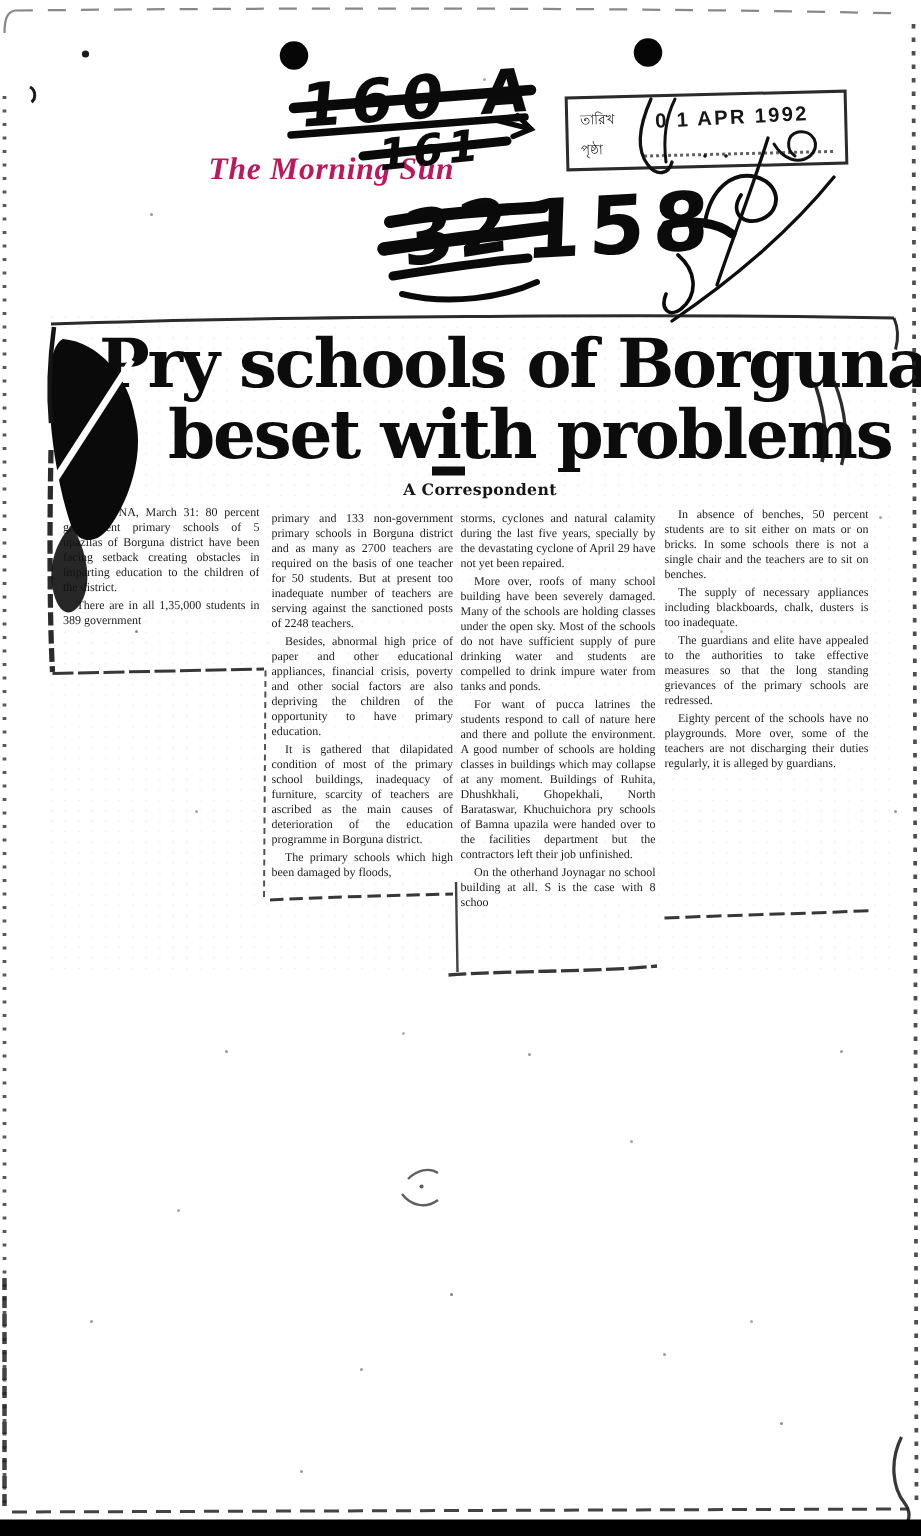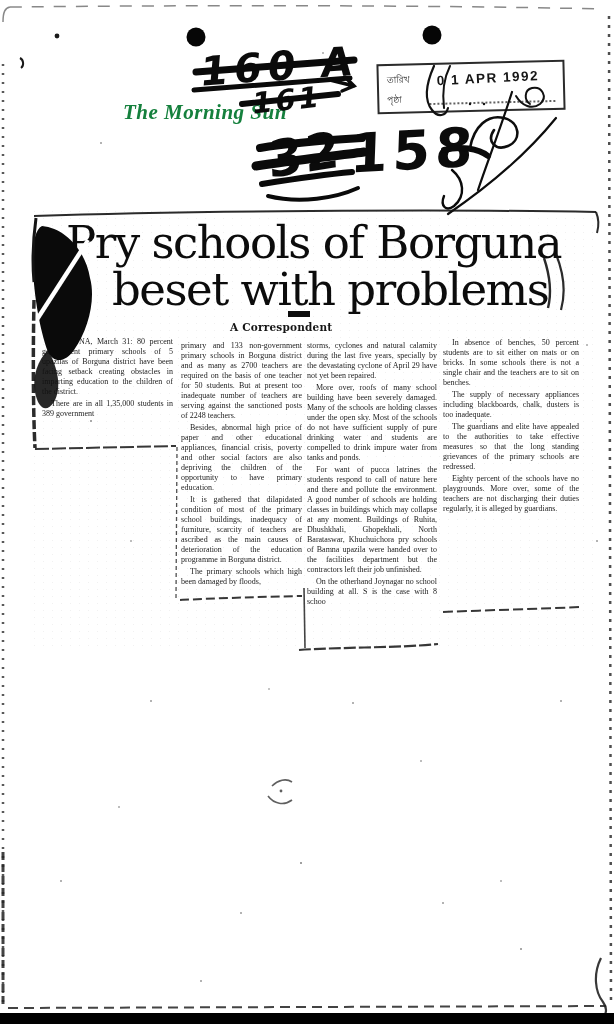--- a/index.html
+++ b/index.html
@@ -2,22 +2,22 @@
 <html><head>
 <meta charset="utf-8">
 <style>
   html,body { margin:0; padding:0; background:#e8e8e8; }
   .page {
     position:relative; width:614px; height:1024px; background:#ffffff;
     overflow:hidden; font-family:"Liberation Serif", serif; color:#1a1a1a;
   }
   
   .masthead {
-    position:absolute; left:123px; top:100px;
-    font:italic 700 21px "Liberation Serif", serif; color:#15803d;
+    position:absolute; left:139px; top:100px;
+    font:italic 700 21px "Liberation Serif", serif; color:#be185d;
     letter-spacing:0.5px; white-space:nowrap;
   }
   
   .hw {
     position:absolute; font-family:"DejaVu Sans", sans-serif; font-weight:900;
     color:#0b0b0b; white-space:nowrap; line-height:1;
   }
   .hw160 { left:200px; top:46px; font-size:40px; letter-spacing:6px; transform:rotate(-4deg) skewX(-9deg); }
   .hw161 { left:252px; top:86px; font-size:29px; letter-spacing:3px; transform:rotate(-6deg) skewX(-11deg); }
   .hw32  { left:268px; top:130px; font-size:50px; letter-spacing:2px; transform:rotate(-9deg) skewX(-6deg); }
@@ -32,28 +32,28 @@
   .stamp-label { font-size:9px; color:#222; min-width:34px; }
   .stamp-date {
     font-family:"Liberation Sans", sans-serif; font-weight:700; font-size:13.5px;
     letter-spacing:1.5px; color:#161616; transform:rotate(-1.5deg); margin-left:16px;
     white-space:nowrap;
   }
   .stamp-dots { flex:1; border-bottom:2px dotted #3a3a3a; height:10px; margin-left:8px; opacity:.8; }
   
   .headline {
     position:absolute; left:36px; top:212px; width:562px; height:104px;
-    font-family:"DejaVu Serif", serif; font-weight:400; color:#0c0c0c;
+    font-family:"DejaVu Serif", serif; font-weight:700; color:#0c0c0c;
   }
   .hl { position:absolute; white-space:nowrap; font-size:45px; letter-spacing:-1.5px; line-height:1; }
   .hl1 { left:30px; top:8px; }
   .hl2 { left:56px; top:55px;margin-left:20px; }
   .byline-bar { position:absolute; left:288px; top:311px; width:22px; height:6px; background:#0d0d0d; }
   .byline {
-    position:absolute; left:230px; top:321px; width:180px; 
+    position:absolute; left:230px; top:321px; width:180px; text-align:center;
     font:700 10.5px "DejaVu Serif", serif; color:#161616; letter-spacing:0.2px;
   }
   .col {
     position:absolute; text-align:justify; font-size:8px; line-height:10px;
     color:#1c1c1c; overflow:hidden;
   }
   .col p { margin:0 0 2px 0; text-indent:9px; }
   .col p.cont { text-indent:0; }
   .col1 { left:42px;  top:337px; width:131px; height:110px; }
   .col2 { left:181px; top:341px; width:121px; height:256px; }

